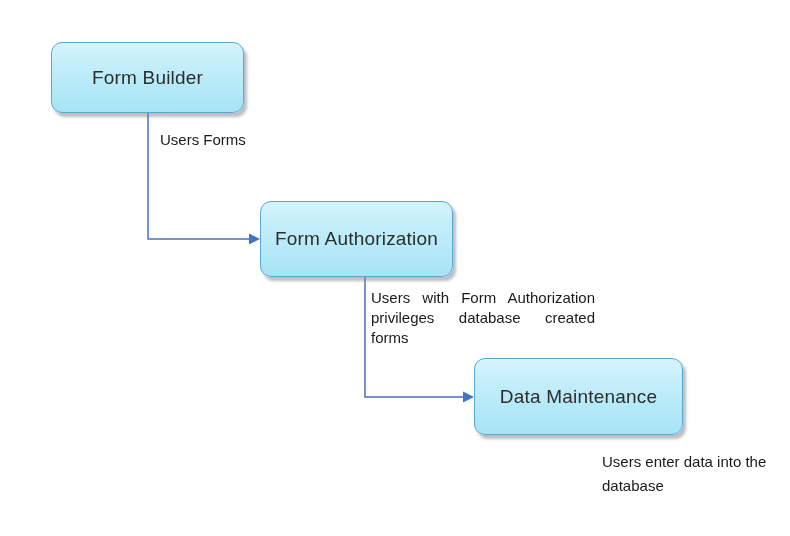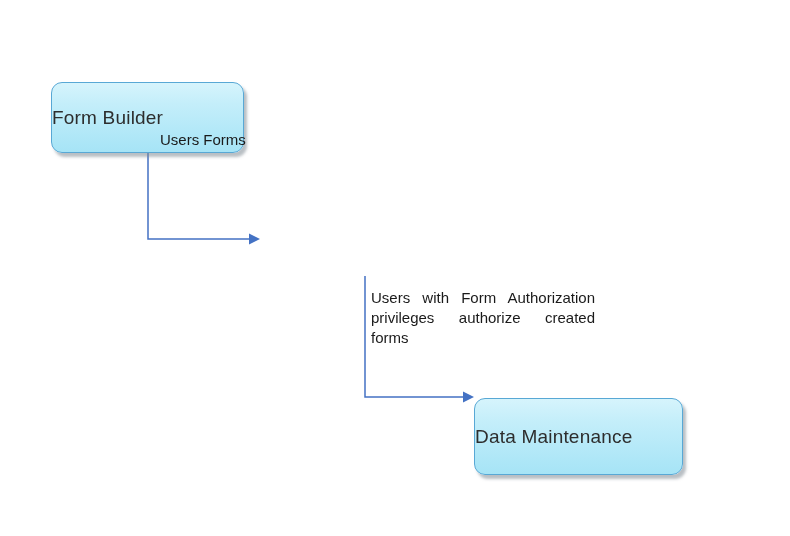--- a/index.html
+++ b/index.html
@@ -35,29 +35,29 @@
     stroke-width:1.5;
   }
   .arrowhead{
     fill:var(--connector);
     stroke:none;
   }
   .node{
     position:absolute;
     display:flex;
     align-items:center;
+    justify-content:center;
     border:1.5px solid var(--node-border);
     border-radius:11px;
     background:linear-gradient(to bottom,
       var(--node-fill-top) 0%,
       #c4eefa 30%,
       var(--node-fill-bottom) 100%);
     box-shadow:3px 4px 3px rgba(128,138,148,0.55);
     box-sizing:border-box;
-    margin-top:40px;
   }
   .node-label{
     font-size:19px;
     color:var(--node-text);
     white-space:nowrap;
     letter-spacing:0.2px;
   }
   #node-form-builder{left:51px;top:42px;width:193px;height:71px;}
   #node-form-authorization{left:260px;top:201px;width:193px;height:76px;}
   #node-data-maintenance{left:474px;top:358px;width:209px;height:77px;}
@@ -96,23 +96,27 @@
     <g>
       <polyline class="connector-line" points="365,276 365,397 463,397"></polyline>
       <polygon class="arrowhead" points="463,391.5 463,402.5 474,397"></polygon>
     </g>
   </svg>
 
   <div class="node" id="node-form-builder">
     <span class="node-label">Form Builder</span>
   </div>
 
+  <div class="node" id="node-form-authorization">
+    <span class="node-label">Form Authorization</span>
+  </div>
 
   <div class="node" id="node-data-maintenance">
     <span class="node-label">Data Maintenance</span>
   </div>
 
   <div class="annotation" id="annotation-create-forms">Users Forms</div>
 
-  <div class="annotation" id="annotation-authorize">Users with Form Authorization privileges authorize created forms</div>
+  <div class="annotation" id="annotation-authorize">Users with Form Authorization privileges database created forms</div>
 
+  <div class="annotation" id="annotation-enter-data">Users enter data into the database</div>
 
 </div>
 
 </body></html>

